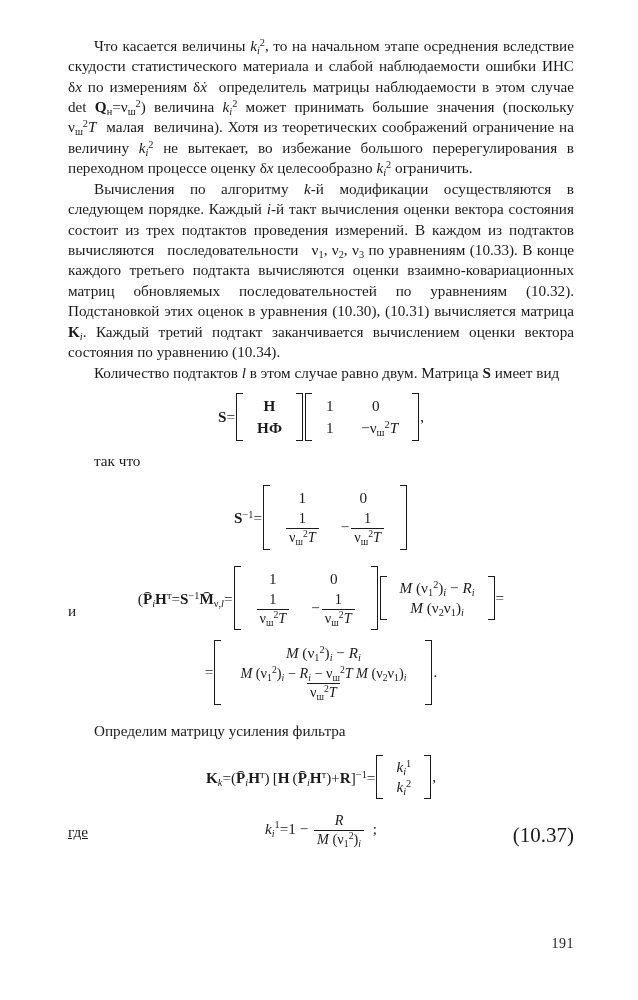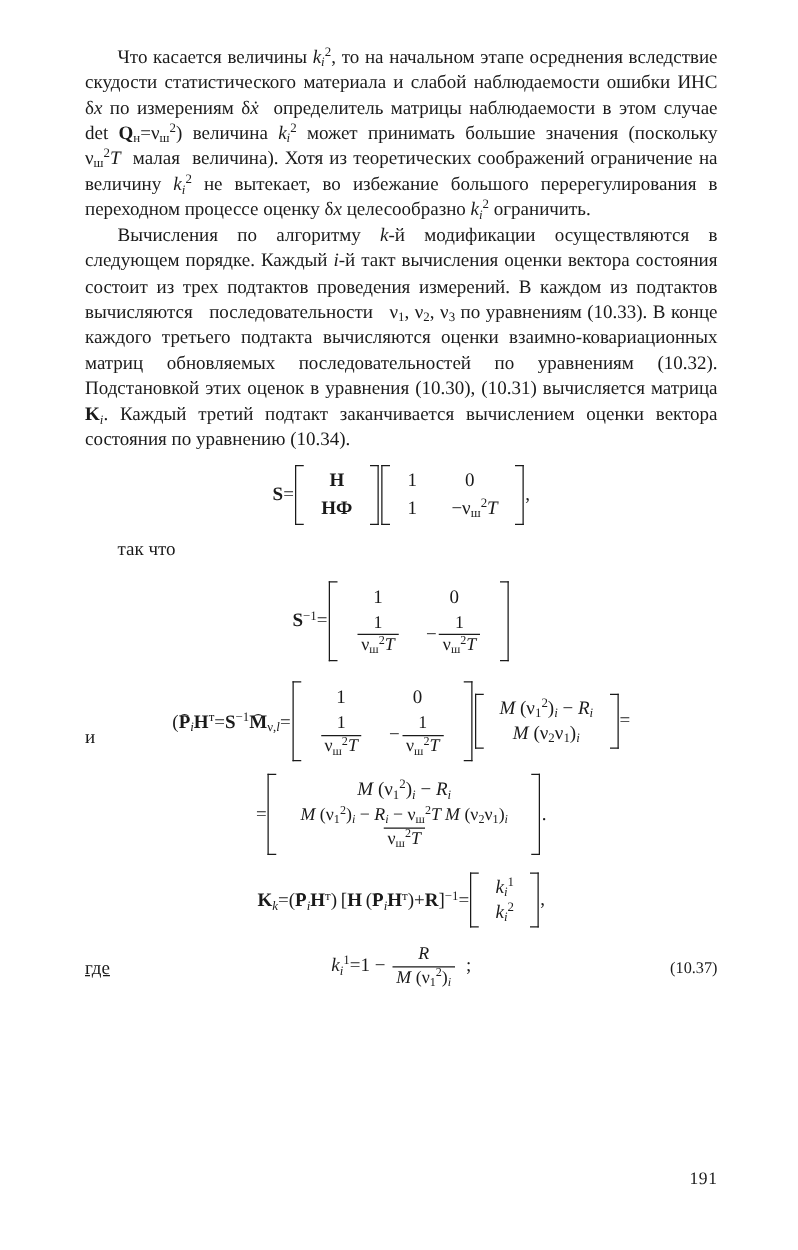--- a/index.html
+++ b/index.html
@@ -140,21 +140,21 @@
     text-align: center;
     font-size: 0.8em;
     line-height: 1;
   }
 
   .colvec td { padding: 1px 9px; }
 
   .eqnum {
     position: absolute;
     right: 0;
-    font-size: 13px;
+    font-size: 21px;
     text-align: right;
   }
 
   .pagenum {
     position: absolute;
     right: 64px;
     top: 936px;
     font-size: 14px;
     letter-spacing: 0.5px;
   }
@@ -185,20 +185,23 @@
       Вычисления по алгоритму <i class="v">k</i>-й модификации осуществляются в следующем порядке. Каждый
       <i class="v">i</i>-й такт вычисления оценки вектора состояния состоит из трех подтактов проведения измерений. В
       каж­дом из подтактов вычисляются&nbsp;&nbsp; последовательности&nbsp;&nbsp; ν<sub>1</sub>, ν<sub>2</sub>,
       ν<sub>3</sub> по уравнениям (10.33). В конце каждого третьего подтакта вычисля­ются оценки
       взаимно-ковариационных матриц обновляемых после­довательностей по уравнениям (10.32). Подстановкой этих оценок
       в уравнения (10.30), (10.31) вычисляется матрица <b class="bf">K</b><sub><i class="v">i</i></sub>. Каждый тре­тий
       подтакт заканчивается вычислением оценки вектора состояния по уравнению (10.34).
     </p>
 
 
+    <p class="para">
+      Количество подтактов <i class="v">l</i> в этом случае равно двум. Матрица <b class="bf">S</b> имеет вид
+    </p>
 
     <div class="math-block">
       <div class="mathline">
         <div class="math-row">
           <span><b class="bf">S</b>=</span>
           <span class="matrix">
             <table>
               <tbody>
                   <tr>
                     <td><b class="bf">H</b></td>
@@ -331,20 +334,23 @@
                 </td>
               </tr>
             </tbody>
               </table>
           </span>
           <span>.</span>
         </div>
       </div>
     </div>
 
+    <p class="para" style="margin-top:16px;">
+      Определим матрицу усиления фильтра
+    </p>
 
     <div class="math-block" style="margin-top:14px;">
       <div class="mathline">
         <div class="math-row">
           <span>
             <b class="bf">K</b><sub><i class="v">k</i></sub>=(<span class="hatwrap"><span class="hat">⌢</span><b class="bf">P</b></span><sub><i class="v">i</i></sub><b class="bf">H</b><sup>т</sup>) [<b class="bf">H</b> (<span class="hatwrap"><span class="hat">⌢</span><b class="bf">P</b></span><sub><i class="v">i</i></sub><b class="bf">H</b><sup>т</sup>)+<b class="bf">R</b>]<sup>−1</sup>=
           </span>
           <span class="matrix">
             <table class="colvec">
               <tbody>

